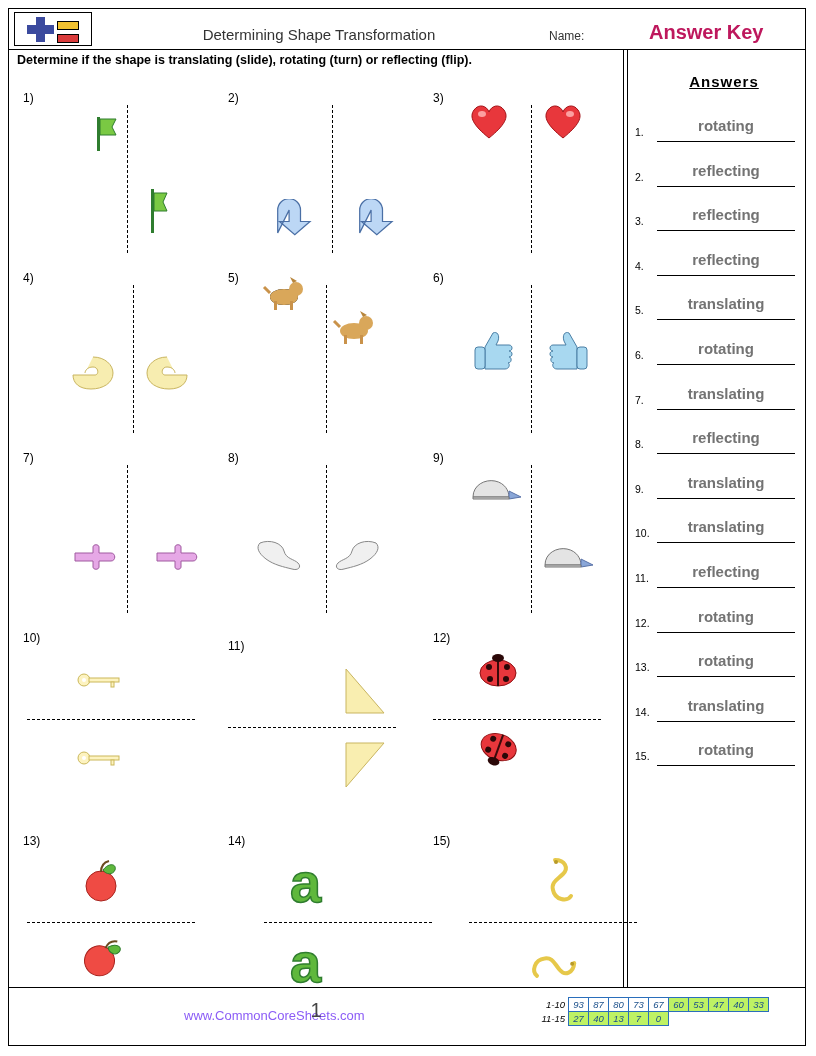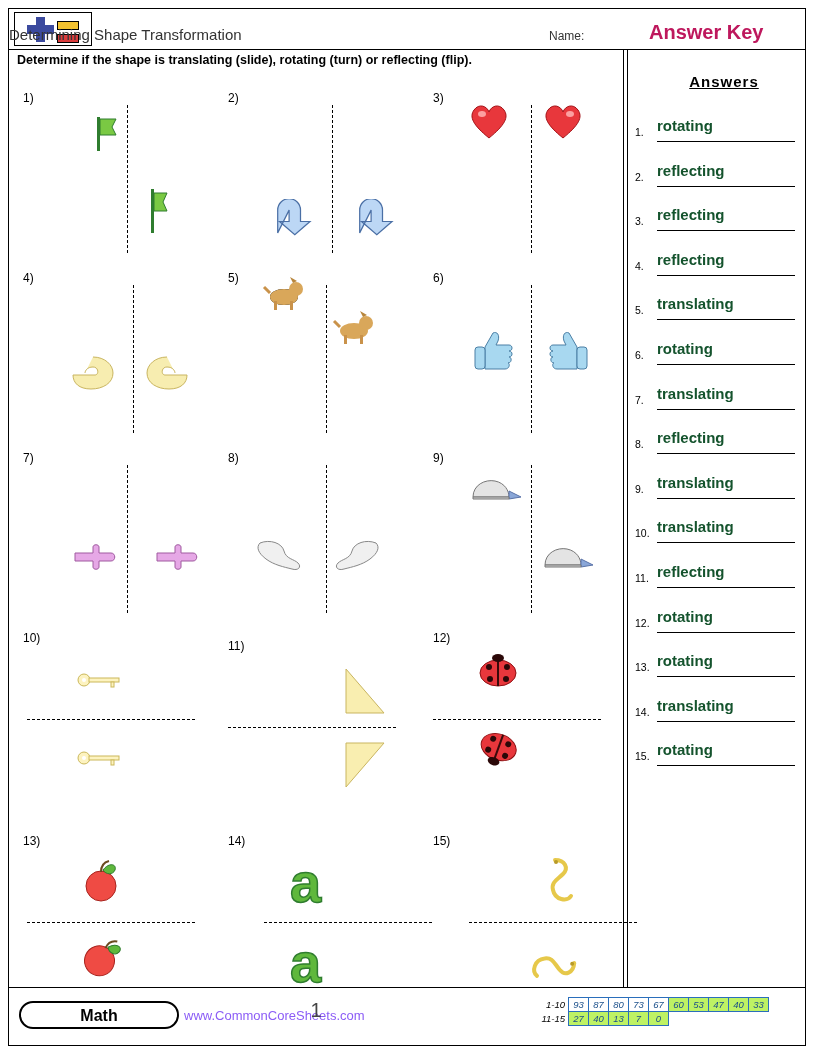--- a/index.html
+++ b/index.html
@@ -28,21 +28,21 @@
     position:absolute; left:5px; top:3px; width:78px; height:34px;
     border:1px solid #000; box-sizing:border-box; background:#fff;
   }
   .logo .plus-v { position:absolute; left:21px; top:4px; width:9px; height:25px; background:#3b4a9e; }
   .logo .plus-h { position:absolute; left:12px; top:12px; width:27px; height:9px; background:#3b4a9e; }
   .logo .yellow { position:absolute; left:42px; top:8px; width:22px; height:9px; background:#f2c230; border:1px solid #000; box-sizing:border-box;}
   .logo .red { position:absolute; left:42px; top:21px; width:22px; height:9px; background:#d93b3b; border:1px solid #000; box-sizing:border-box;}
 
   .title {
     position:absolute; left:0; top:17px; width:620px;
-    text-align:left; font-size:15px; color:#333;
+    text-align:center; font-size:15px; color:#333;
   }
   .name-label {
     position:absolute; left:540px; top:20px; font-size:12px; color:#333;
   }
   .answer-key {
     position:absolute; left:640px; top:12px;
     font-size:20px; font-weight:bold; color:#be185d;
   }
 
   .hrule {
@@ -67,21 +67,21 @@
   .ans-list { position:absolute; left:626px; top:100px; width:168px; }
   .ans-row { position:relative; height:44.6px; }
   .ans-num {
     position:absolute; left:0; top:17px; font-size:10.5px; color:#000;
   }
   .ans-line {
     position:absolute; left:22px; top:32px; width:138px; height:1px; background:#000;
   }
   .ans-val {
     position:absolute; left:22px; top:8px; width:138px;
-    font-size:15px; font-weight:bold; color:#14532d;
+    text-align:center; font-size:15px; font-weight:bold; color:#737373;
   }
 
   
   .problems { position:absolute; left:0; top:78px; width:614px; height:900px; }
   .prow { position:absolute; left:0; width:614px; height:180px; }
   .pcell { position:absolute; top:0; width:204px; height:180px; }
   .pnum { position:absolute; left:14px; top:4px; font-size:12px; }
 
   .vline {
     position:absolute; top:18px; width:0; height:148px;
@@ -443,21 +443,20 @@
         </svg>
         <svg class="shape" style="left:112px; top:108px; transform:rotate(95deg);" width="40" height="54" viewBox="0 0 40 54">
           <path d="M16 4 C26 4 30 12 24 18 C18 24 12 26 14 34 C16 44 28 46 32 40" fill="none" stroke="#e6c84a" stroke-width="4" stroke-linecap="round"></path>
           <circle cx="17" cy="6" r="2" fill="#b89a28"></circle>
         </svg>
       </div>
     </div>
   </div>
 
   <div class="footer-rule"></div>
-  <div class="math-pill">Math</div>
   <div class="site">www.CommonCoreSheets.com</div>
   <div class="pagenum">1</div>
 
   <table class="scoretable">
     <tbody>
         <tr>
       <td class="lbl">1-10</td>
       <td>93</td>
       <td>87</td>
       <td>80</td>

